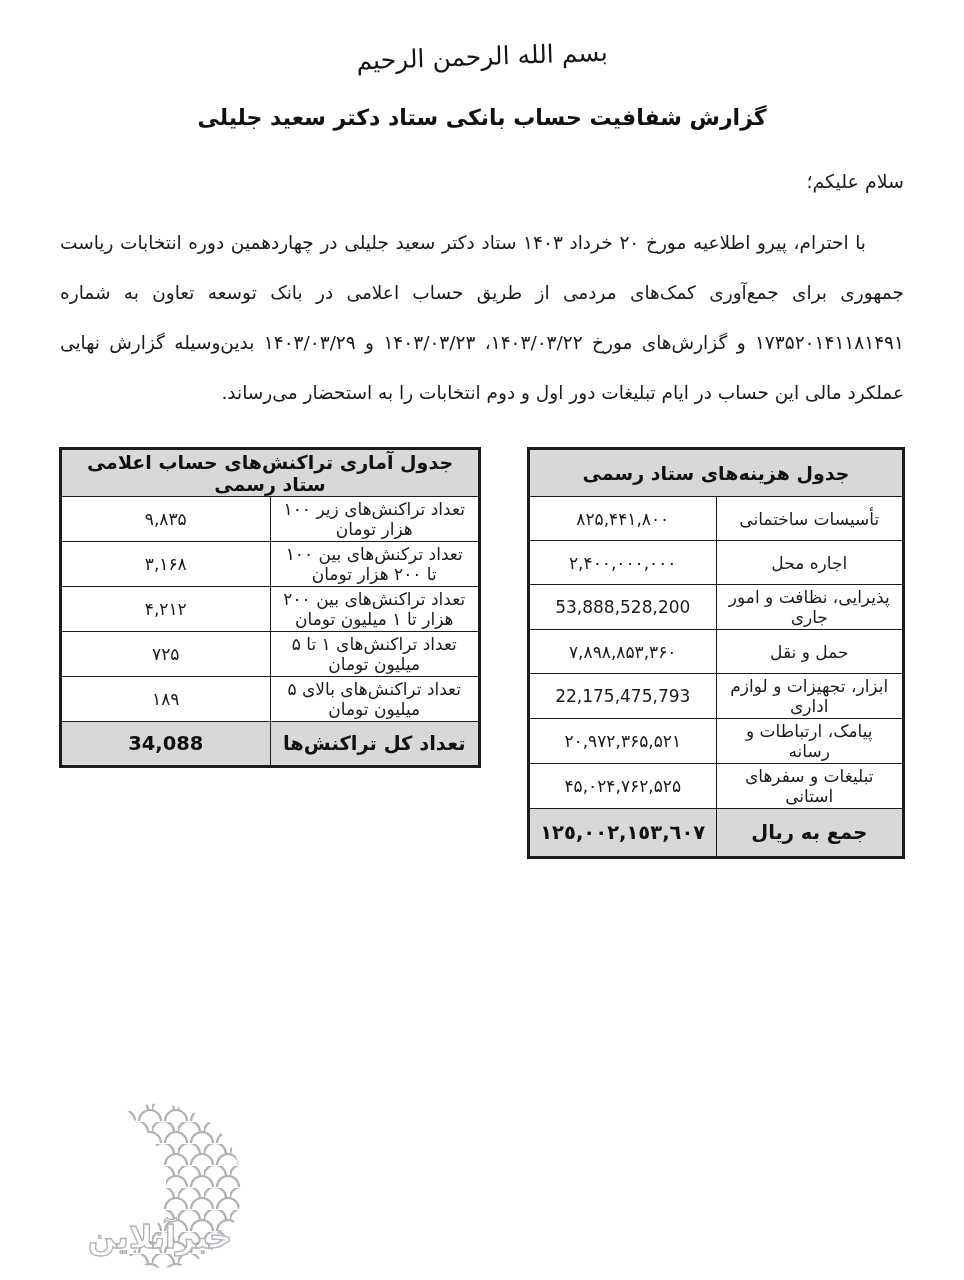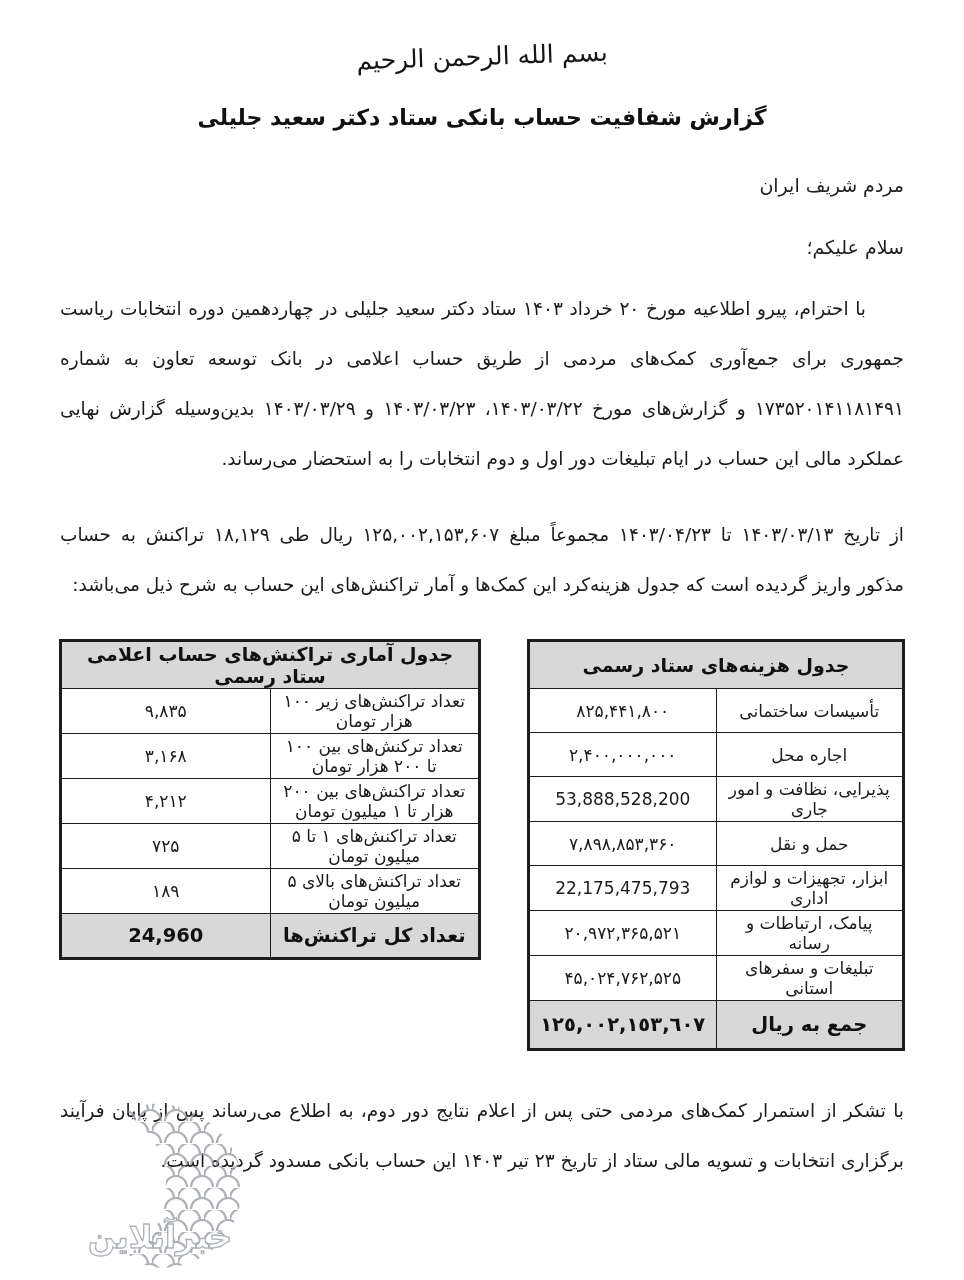--- a/index.html
+++ b/index.html
@@ -104,26 +104,24 @@
 </head>
 <body>
 
 <div class="page">
   <div class="content">
 
     <div class="bismillah">بسم الله الرحمن الرحیم</div>
 
     <h1 class="doc-title">گزارش شفافیت حساب بانکی ستاد دکتر سعید جلیلی</h1>
 
-    <div class="greeting-1">مردم شریف ایران</div>
     <div class="greeting-2">سلام علیکم؛</div>
 
     <p class="para indent">با احترام، پیرو اطلاعیه مورخ ۲۰ خرداد ۱۴۰۳ ستاد دکتر سعید جلیلی در چهاردهمین دوره انتخابات ریاست جمهوری برای جمع‌آوری کمک‌های مردمی از طریق حساب اعلامی در بانک توسعه تعاون به شماره ۱۷۳۵۲۰۱۴۱۱۸۱۴۹۱ و گزارش‌های مورخ ۱۴۰۳/۰۳/۲۲، ۱۴۰۳/۰۳/۲۳ و ۱۴۰۳/۰۳/۲۹ بدین‌وسیله گزارش نهایی عملکرد مالی این حساب در ایام تبلیغات دور اول و دوم انتخابات را به استحضار می‌رساند.</p>
 
-    <p class="para">از تاریخ ۱۴۰۳/۰۳/۱۳ تا ۱۴۰۳/۰۴/۲۳ مجموعاً مبلغ ۱۲۵,۰۰۲,۱۵۳,۶۰۷ ریال طی ۱۸,۱۲۹ تراکنش به حساب مذکور واریز گردیده است که جدول هزینه‌کرد این کمک‌ها و آمار تراکنش‌های این حساب به شرح ذیل می‌باشد:</p>
 
     <div class="tables-row">
 
       <table class="report expenses">
         <thead>
           <tr>
             <th colspan="2">جدول هزینه‌های ستاد رسمی</th>
           </tr>
         </thead>
         <tbody>
@@ -184,28 +182,27 @@
           <tr>
             <td class="col-label">تعداد تراکنش‌های ۱ تا ۵ میلیون تومان</td>
             <td class="col-value">۷۲۵</td>
           </tr>
           <tr>
             <td class="col-label">تعداد تراکنش‌های بالای ۵ میلیون تومان</td>
             <td class="col-value">۱۸۹</td>
           </tr>
           <tr class="footer">
             <td class="col-label">تعداد کل تراکنش‌ها</td>
-            <td class="col-value">24,960</td>
+            <td class="col-value">34,088</td>
           </tr>
         </tbody>
       </table>
 
     </div>
 
-    <p class="para closing">با تشکر از استمرار کمک‌های مردمی حتی پس از اعلام نتایج دور دوم، به اطلاع می‌رساند پس از پایان فرآیند برگزاری انتخابات و تسویه مالی ستاد از تاریخ ۲۳ تیر ۱۴۰۳ این حساب بانکی مسدود گردیده است.</p>
   </div>
 
   <div class="watermark">
     <svg width="220" height="180" viewBox="0 0 220 180">
       <defs>
         <pattern id="scales" width="26" height="22" patternUnits="userSpaceOnUse">
           <path d="M0 10 a11 11 0 0 1 22 0" fill="none" stroke="#9aa0a6" stroke-width="2.2"></path>
           <path d="M-13 21 a11 11 0 0 1 22 0" fill="none" stroke="#9aa0a6" stroke-width="2.2"></path>
           <path d="M13 21 a11 11 0 0 1 22 0" fill="none" stroke="#9aa0a6" stroke-width="2.2"></path>
         </pattern>

